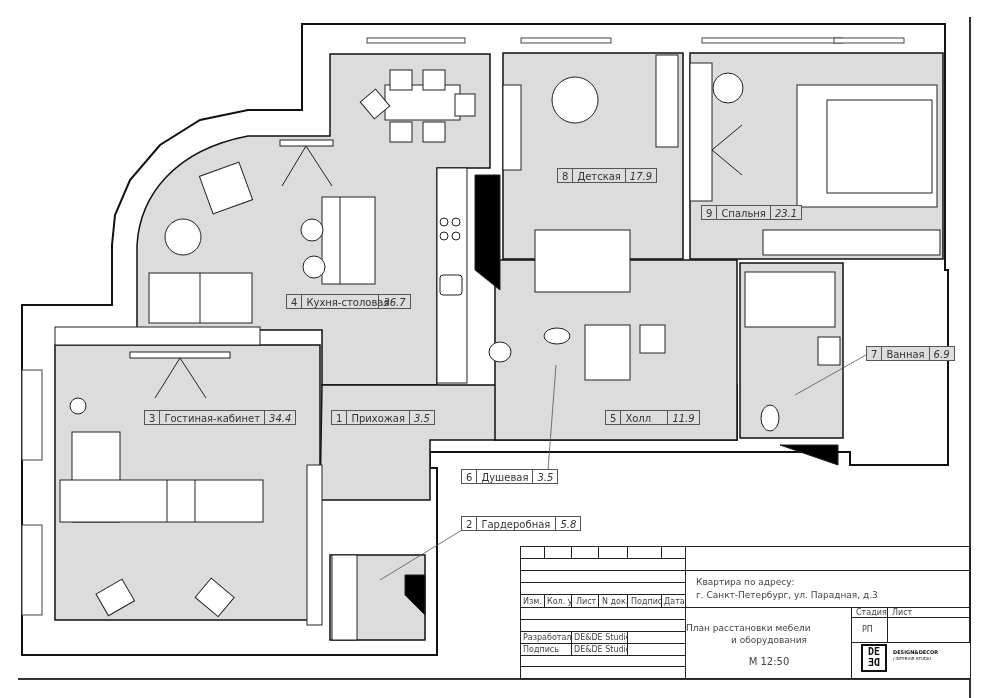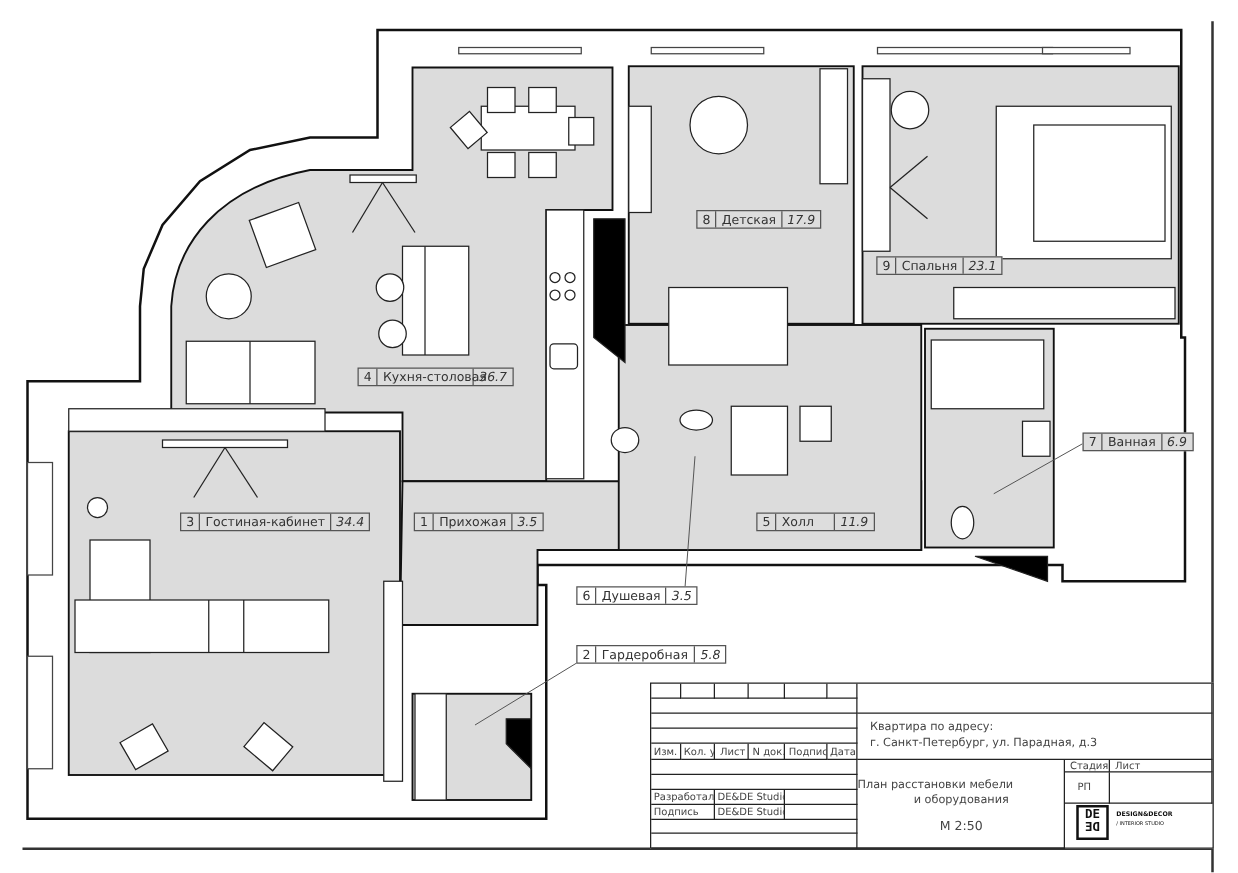--- a/index.html
+++ b/index.html
@@ -243,21 +243,21 @@
   <div class="cell" style="left:0;top:120px;width:165px;height:12px"></div>
 
   <div class="cell" style="left:165px;top:0;width:284px;height:24px"></div>
   <div class="cell" style="left:165px;top:24px;width:284px;height:37px">
     <span class="t" style="left:10px;top:6px;font-size:9px">Квартира по адресу:</span>
     <span class="t" style="left:10px;top:19px;font-size:9px">г. Санкт-Петербург, ул. Парадная, д.3</span>
   </div>
   <div class="cell" style="left:165px;top:61px;width:166px;height:71px">
     <span class="t" style="left:0;width:166px;text-align:left;top:15px;font-size:9px">План расстановки мебели</span>
     <span class="t" style="left:0;width:166px;text-align:center;top:27px;font-size:9px">и оборудования</span>
-    <span class="t" style="left:0;width:166px;text-align:center;top:48px;font-size:10px">М 2:50</span>
+    <span class="t" style="left:0;width:166px;text-align:center;top:48px;font-size:10px">М 12:50</span>
   </div>
   <div class="cell" style="left:331px;top:61px;width:36px;height:10px">
       <span class="t" style="left:4px;top:0">Стадия</span>
     </div>
   <div class="cell" style="left:367px;top:61px;width:82px;height:10px">
       <span class="t" style="left:4px;top:0">Лист</span>
     </div>
   <div class="cell" style="left:331px;top:71px;width:36px;height:25px">
       <span class="t" style="left:10px;top:7px">РП</span>
     </div>

